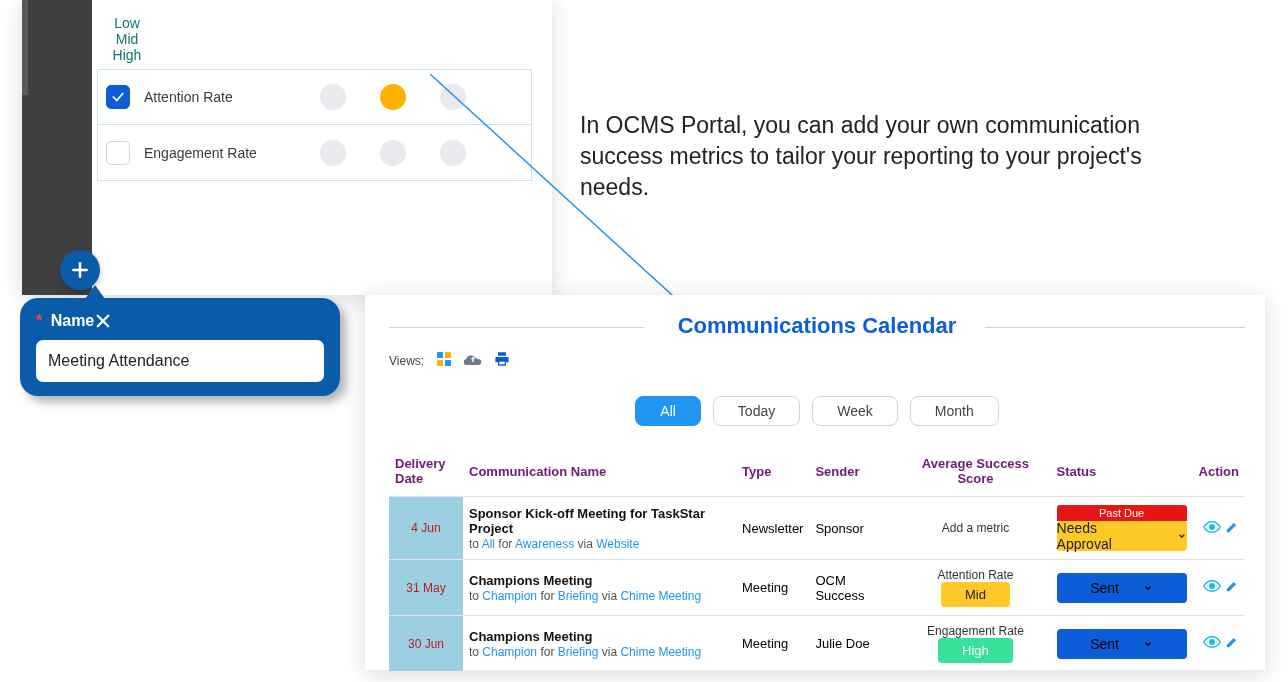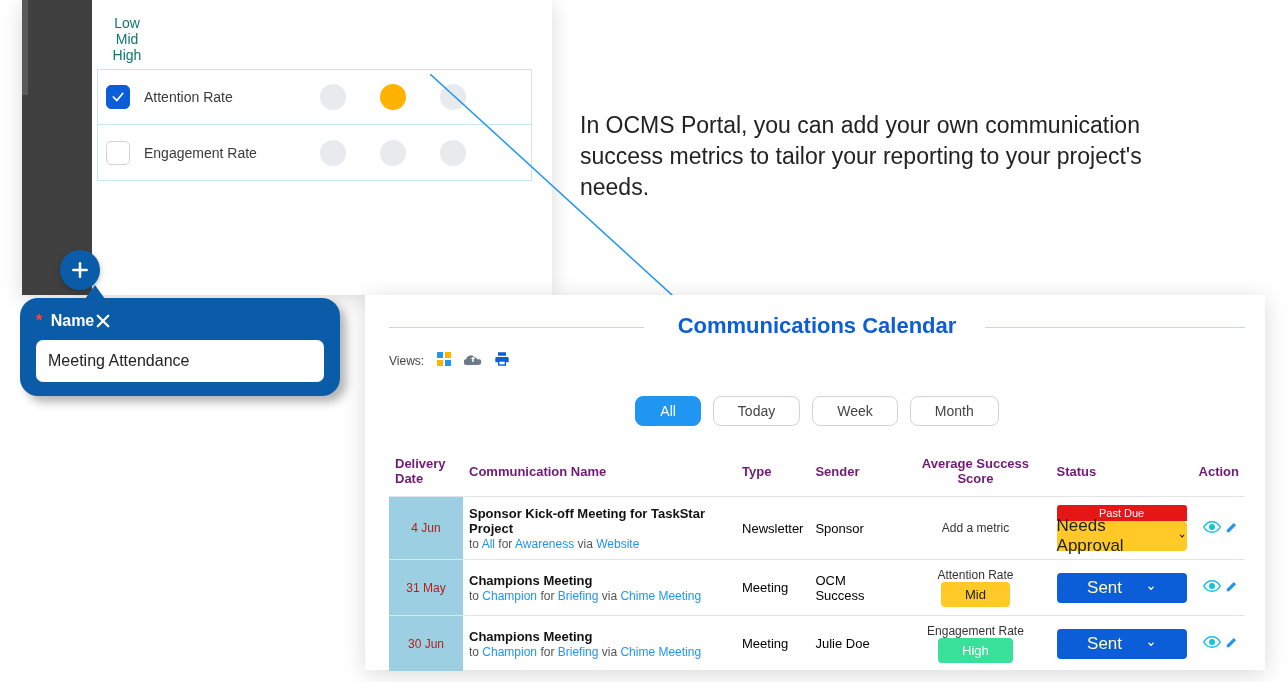--- a/index.html
+++ b/index.html
@@ -63,22 +63,22 @@
   .cal-table td { padding: 8px 6px; vertical-align: middle; border-top: 1px solid #e1e4e8; }
   .date-cell { background: #9dcfe3; text-align: center; font-size: 12px; color:#b91c1c; width: 74px; }
   .comm-name { font-weight: 700; font-size: 13px; color: #111; }
   .sub { font-size: 12px; color: #555; margin-top: 1px; }
   .sub a { color: #2095f2; text-decoration: none; }
   .metric-label { font-size: 12px; color:#333; text-align:center; }
   .score-badge { display:inline-block; padding: 5px 24px; border-radius:4px; font-size:13px; }
   .score-mid { background:#ffca28; color:#222; }
   .score-high { background:#38e09a; color:#fff; }
   .status-cell { width: 136px; }
-  .status-btn { display:flex; align-items:center; justify-content:center; gap:24px; border-radius:4px; font-size:17px; height:30px; width:130px; }
-  .status-sent { background:#0b5ed7; color:#fef9c3; }
+  .status-btn { display:flex; align-items:center; justify-content:center; gap:24px; border-radius:4px; font-size:14px; height:30px; width:130px; }
+  .status-sent { background:#0b5ed7; color:#000000; }
   .status-approve { background:#ffca28; color:#222; }
   .pastdue { background:#e51616; color:#fff; font-size:11px; text-align:center; border-radius:3px 3px 0 0; height:16px; line-height:16px; width:130px; }
   .action-cell { width: 50px; text-align:right; }
   .action-icons { display:flex; gap:4px; justify-content:flex-end; }
   th.center { text-align:center; }
   th.right { text-align:right; }
 </style>
 </head>
 <body>
 

